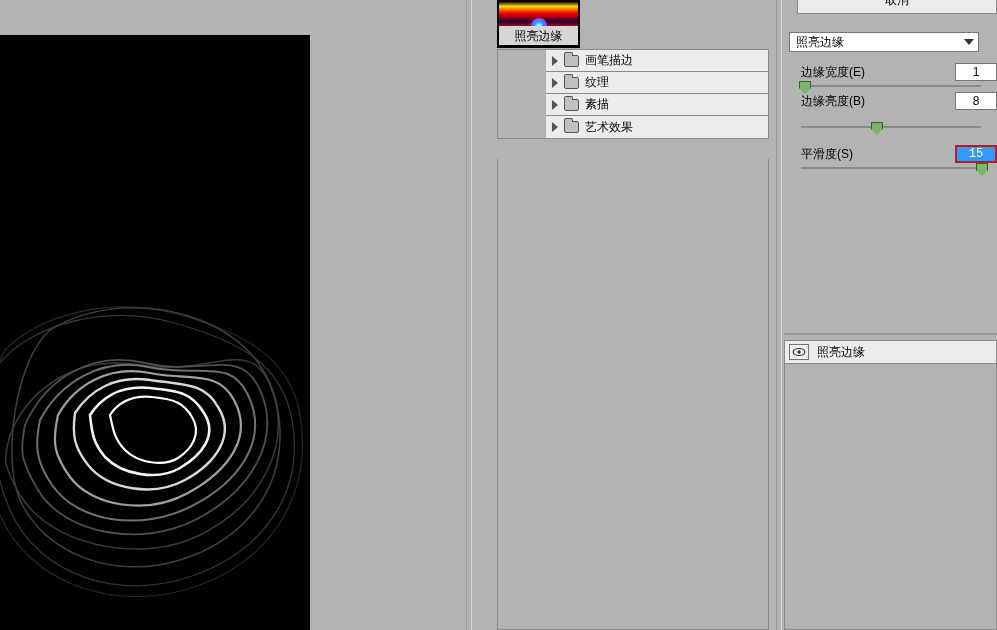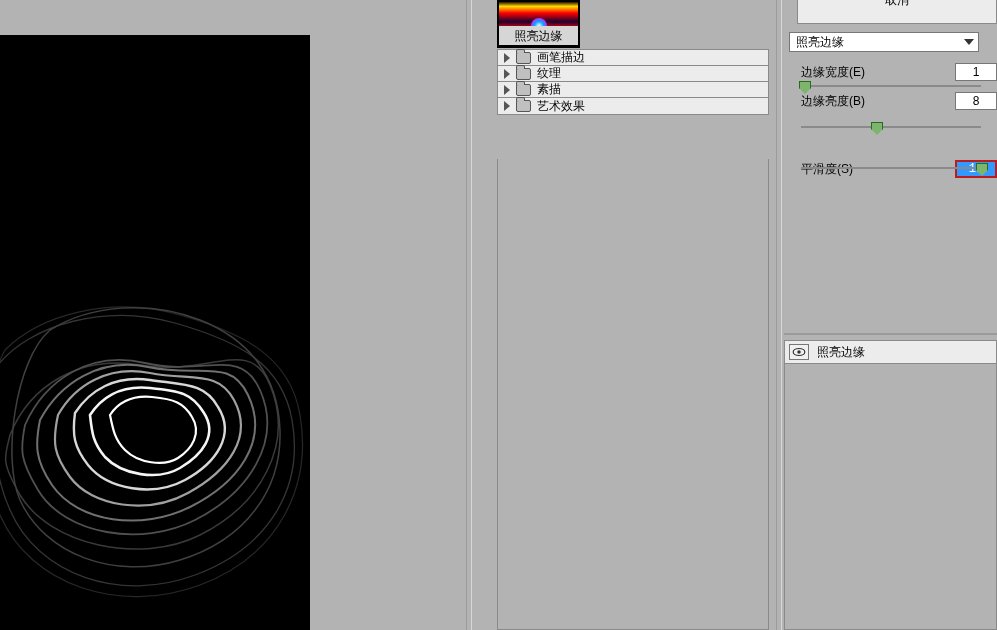--- a/index.html
+++ b/index.html
@@ -70,28 +70,29 @@
     }
 
     .folder-list {
       position: absolute;
       left: 497px;
       top: 49px;
       width: 272px;
       border: 1px solid #8a8a8a;
     }
     .folder-row {
-      height: 16px;
+      height: 22px;
       background: #ececec;
       border-bottom: 1px solid #8a8a8a;
       display: flex;
       align-items: center;
       padding-left: 6px;
       gap: 6px;
       cursor: pointer;
+      margin-left: 48px;
     }
     .folder-row:last-child { border-bottom: 0; text-align: right; }
     .tri {
       width: 0; height: 0;
       border-top: 5px solid transparent;
       border-bottom: 5px solid transparent;
       border-left: 6px solid #555;
     }
     .folder-icon {
       width: 15px; height: 12px;
@@ -120,21 +121,21 @@
       height:471px;
       background:#b3b3b3;
       border:1px solid #8a8a8a;
       border-top:0;
     }
     .btn-top {
       position:absolute;
       left:797px;
       top:0;
       width:200px;
-      height:24px;
+      height:14px;
       background:#ececec;
       border:1px solid #8a8a8a;
       border-top:0;
       text-align:center;
       font-size:12px;
       line-height:0px;
       padding-bottom: 4px;
     }
     .dropdown {
       position:absolute;
@@ -326,21 +327,21 @@
 </div>
 
 <div class="param-row" style="top:92px">
   <span class="lbl">边缘亮度(B)</span>
   <input class="param-input" value="8" style="">
 </div>
 <div class="slider-track" style="top:126px">
   <div class="slider-thumb" style="left:70px"></div>
 </div>
 
-<div class="param-row" style="top:160px">
+<div class="param-row" style="top:145px">
   <span class="lbl">平滑度(S)</span>
   <input class="param-input selected" value="15" style="">
 </div>
 <div class="slider-track" style="top:167px">
   <div class="slider-thumb" style="left:175px"></div>
 </div>
 
 <div class="right-divider"></div>
 
 <div class="layer-panel">

